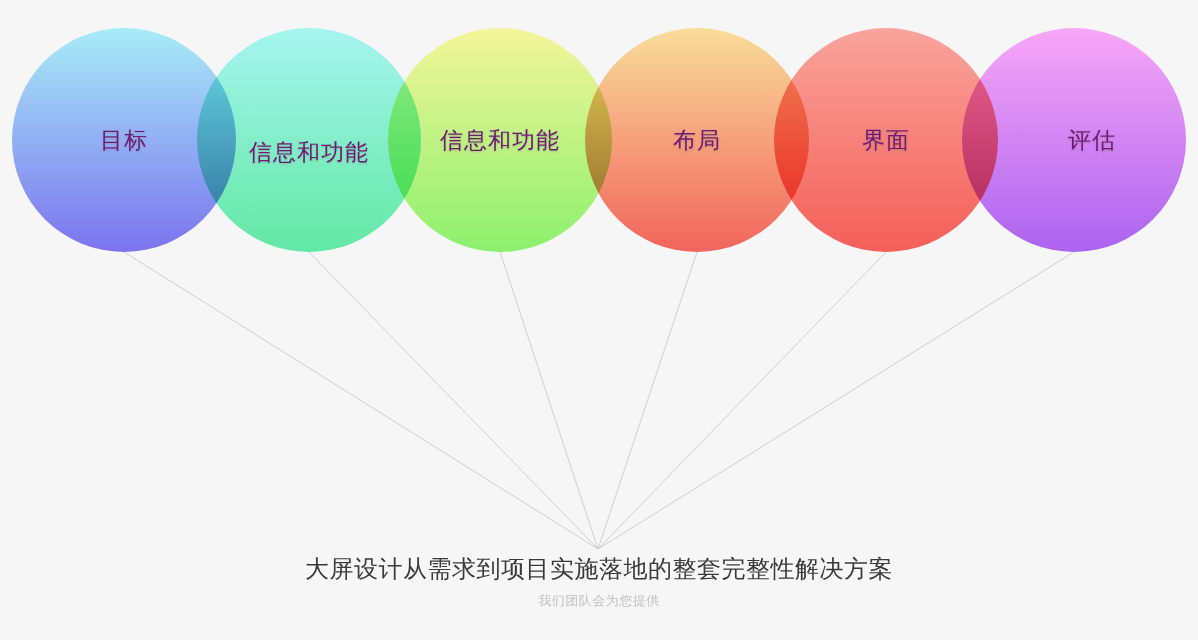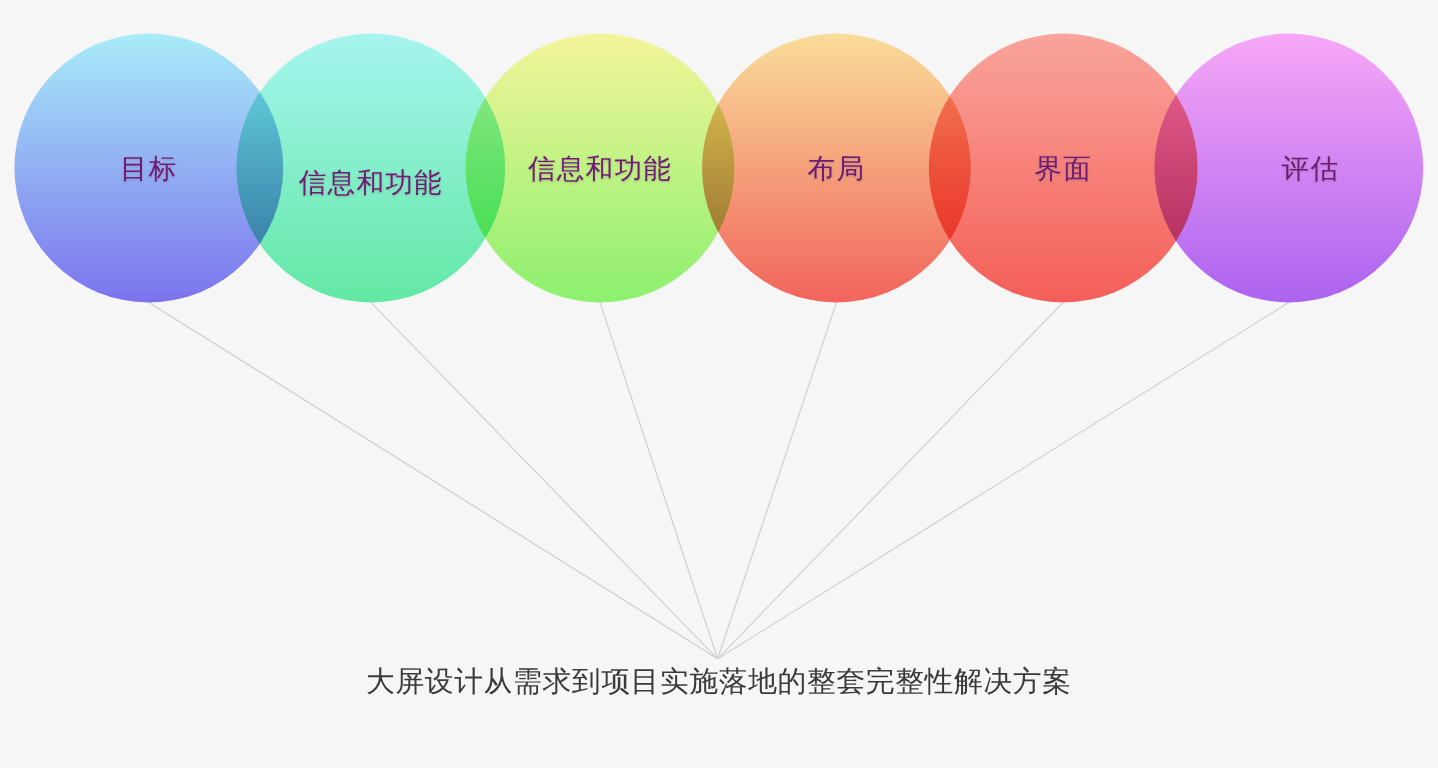--- a/index.html
+++ b/index.html
@@ -138,15 +138,16 @@
       <div class="label-holder" style="left: 774px; top: 28px;">
         <div class="circle-label">界面</div>
       </div>
       <div class="label-holder" style="left: 980px; top: 28px;">
         <div class="circle-label">评估</div>
       </div>
     </div>
 
   <div id="caption">
     <div id="caption-title" style="color: rgb(58, 58, 58);">大屏设计从需求到项目实施落地的整套完整性解决方案</div>
+    <div id="caption-sub" style="color: rgb(192, 192, 192);">我们团队会为您提供</div>
   </div>
 
 </div>
 
 </body></html>

